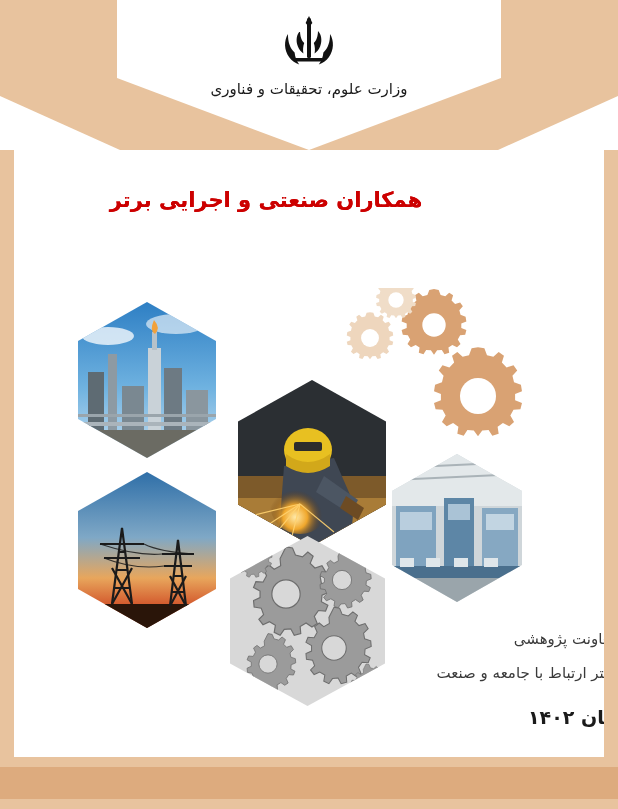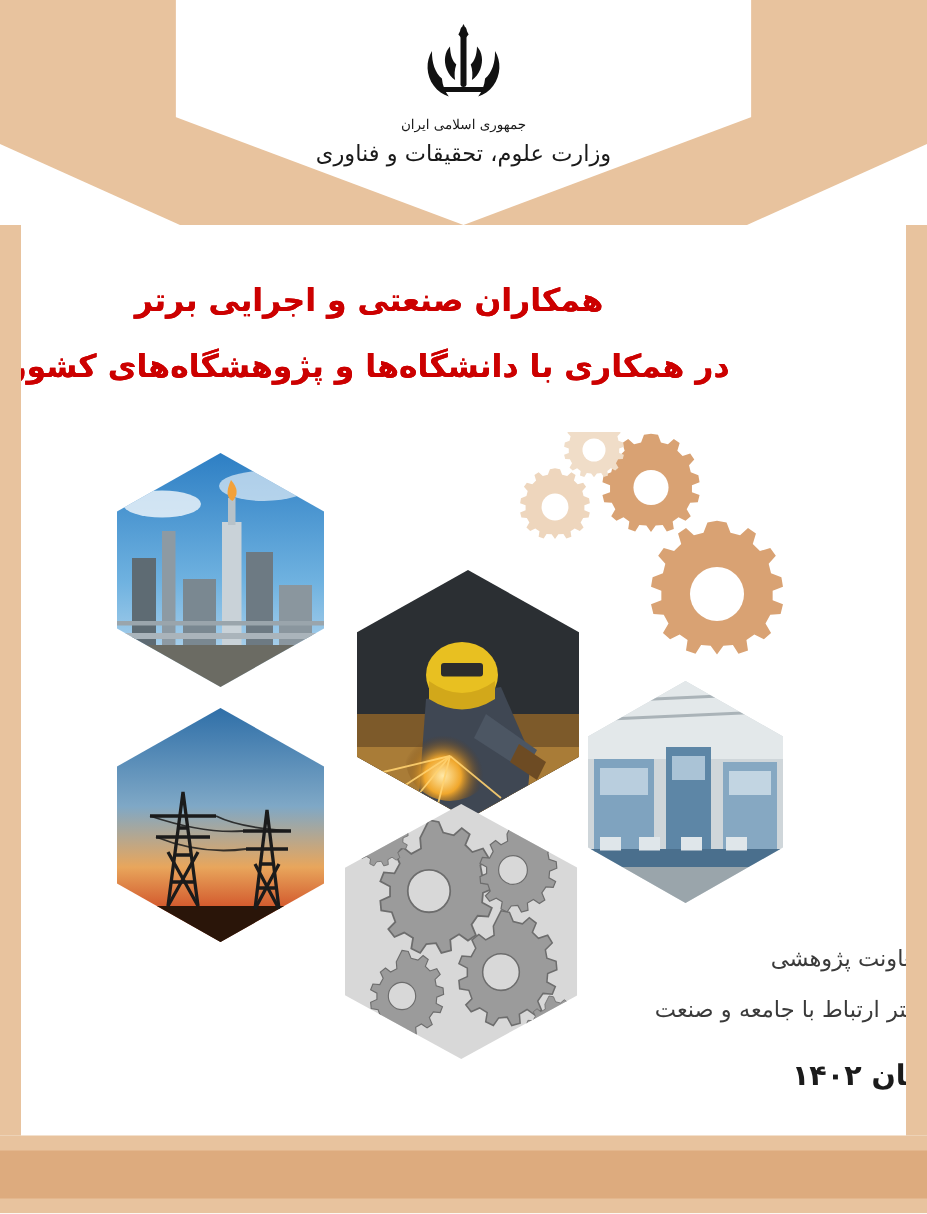--- a/index.html
+++ b/index.html
@@ -115,20 +115,21 @@
     color: #1a1a1a;
   }
 
   
   .title-block {
     position: absolute;
     top: 178px;
     left: 0;
     width: 492px;
     text-align: center;
+    padding-left: 20px;
   }
   .title-line {
     color: #cc0000;
     font-weight: bold;
     font-size: 21px;
     line-height: 44px;
     letter-spacing: 0px;
     text-shadow: 0 0 0 #cc0000;
   }
 
@@ -221,27 +222,25 @@
 
         <path d="M22 20 c-4.2 6.6 -4 16.2 1.2 23.2 c2.6 3.5 6.2 6 10 7.2
                  c-2.6 -3.4 -4.2 -7.6 -4.6 -12 c-4.6 -4 -6.8 -10.6 -6.6 -18.4z"></path>
 
         <path d="M64 20 c4.2 6.6 4 16.2 -1.2 23.2 c-2.6 3.5 -6.2 6 -10 7.2
                  c2.6 -3.4 4.2 -7.6 4.6 -12 c4.6 -4 6.8 -10.6 6.6 -18.4z"></path>
 
         <rect x="28" y="44" width="30" height="3.4" rx="1.5"></rect>
       </g>
     </svg>
-    <div class="emblem-line1">جمهوری اسلامی ایران</div>
     <div class="emblem-line2">وزارت علوم، تحقیقات و فناوری</div>
   </div>
 
   <div class="title-block">
     <div class="title-line">همکاران صنعتی و اجرایی برتر</div>
-    <div class="title-line">در همکاری با دانشگاه‌ها و پژوهشگاه‌های کشور</div>
   </div>
 
   <svg class="gear-deco" viewBox="0 0 210 160">
     <defs>
       <g id="gearshape">
         <path d="M0,-46 L6,-45 L8.5,-38.5 L14.5,-37 L19.5,-41.5 L24.5,-38
                  L22.5,-31.5 L27,-27 L33.5,-29 L37,-24 L32.5,-19
                  L34,-13 L40.5,-10.5 L41.5,-4.5 L35,-2 L35,4
                  L41.5,6.5 L40,12.5 L33.5,13 L30.5,18.5 L34,24.5
                  L29.5,28.5 L23.5,25.5 L18.5,29 L19.5,35.5 L13.5,37.5

